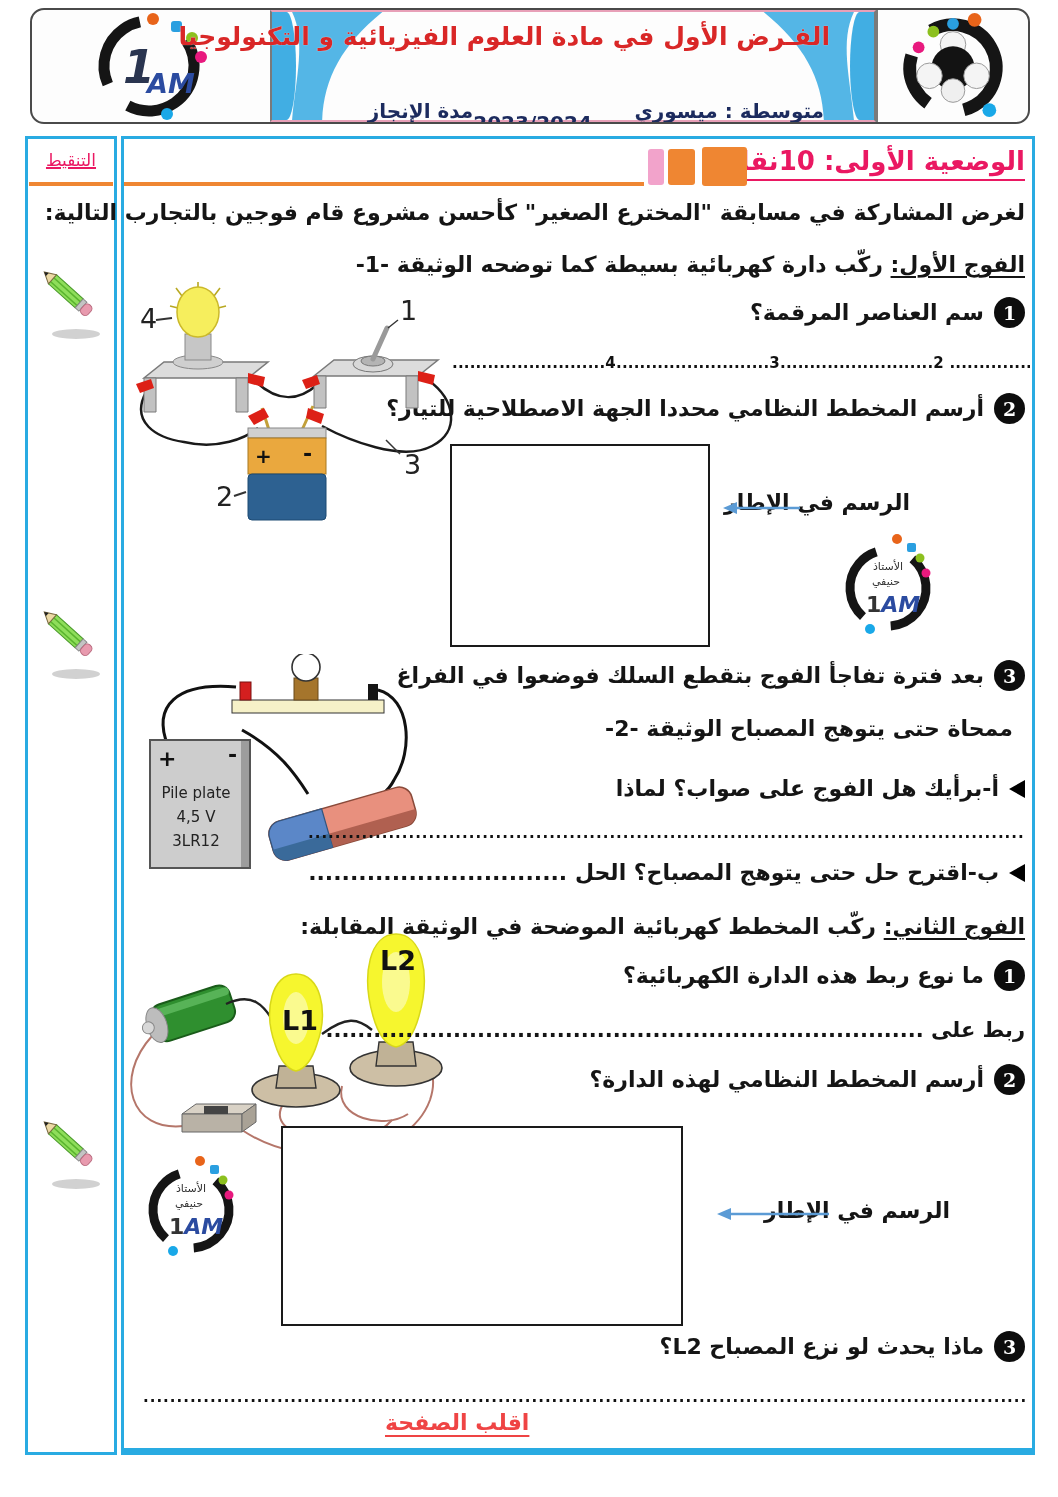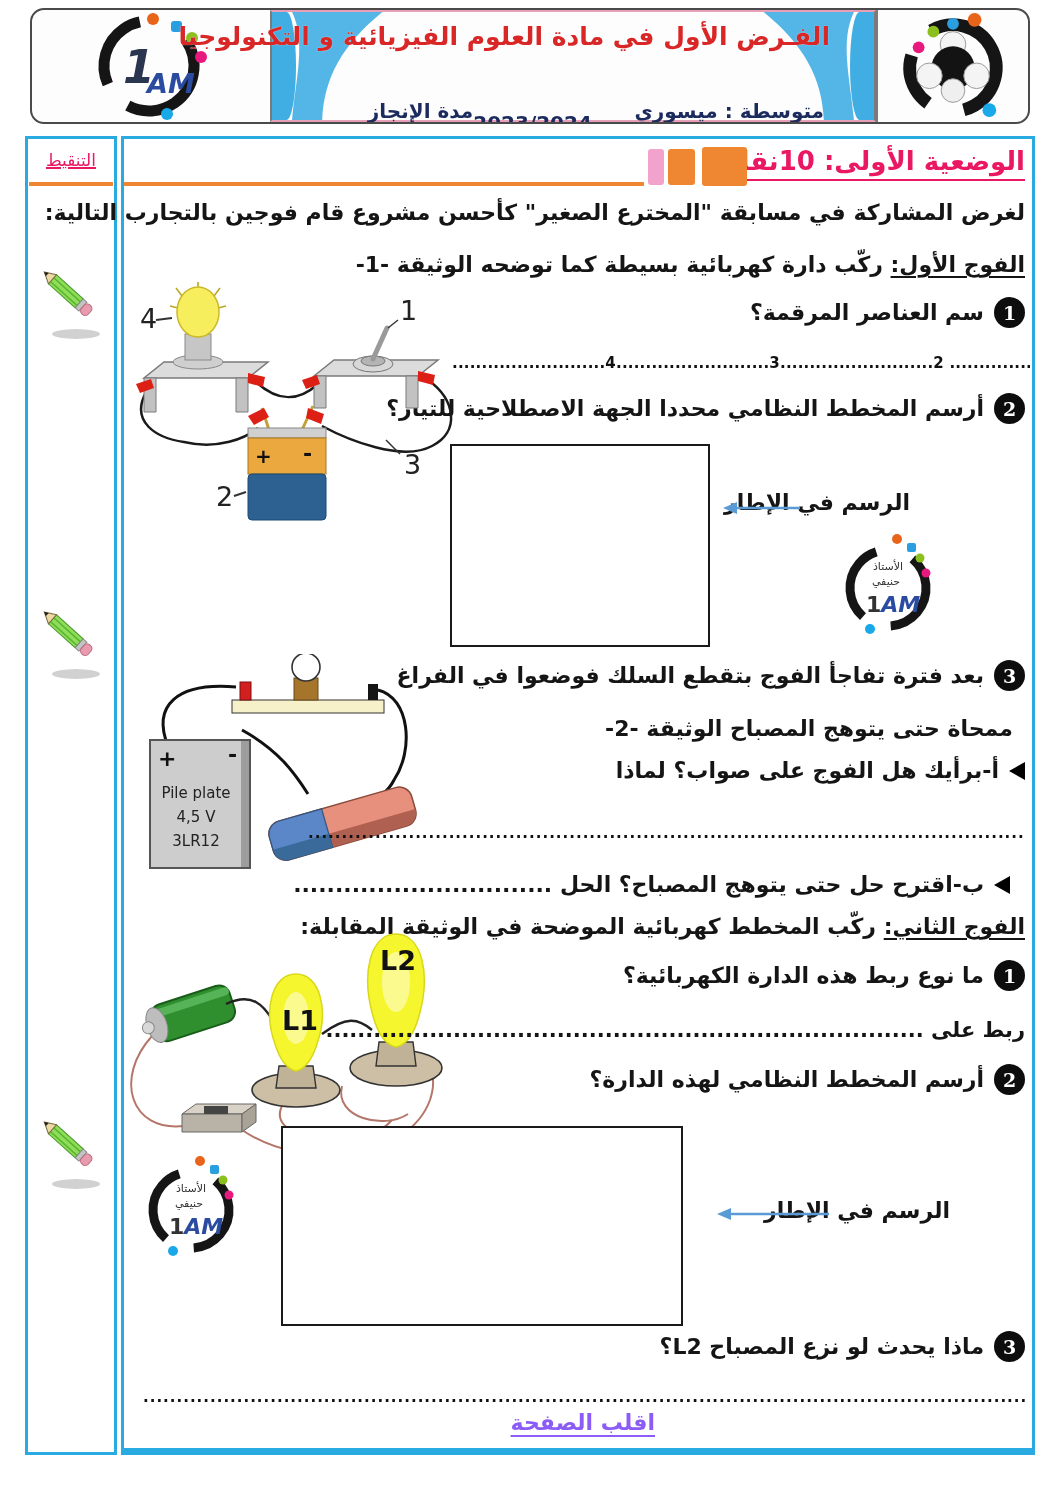--- a/index.html
+++ b/index.html
@@ -61,21 +61,21 @@
          border-bottom:9px solid transparent; border-right:16px solid #000; }
 
   .ansline { font-size:15px; font-weight:700; letter-spacing:0.2px; direction:ltr;
              white-space:nowrap; overflow:hidden; color:#111; }
   .dotline { font-size:15px; font-weight:700; letter-spacing:1px; white-space:nowrap;
              overflow:hidden; color:#111; }
 
   .drawbox { border:2.5px solid #1a1a1a; background:#fff; }
   .frame-label { font-size:22px; font-weight:700; color:#151515; direction:rtl; white-space:nowrap; }
 
-  .footer { font-size:22px; font-weight:700; color:#8b5cf6; text-align:right;
+  .footer { font-size:22px; font-weight:700; color:#ef4444; text-align:left;
             text-decoration:underline; text-decoration-thickness:1.5px; text-underline-offset:5px; }
 </style>
 </head>
 <body>
 
 <div class="abs header">
   <div class="hpanel hlogo-l">
     <svg width="160" height="110" viewBox="0 0 160 110">
       <circle cx="78" cy="55" r="45" fill="none" stroke="#151515" stroke-width="11" stroke-dasharray="120 30 80 53" transform="rotate(-35 78 55)"></circle>
       <circle cx="82" cy="8" r="6" fill="#e8641a"></circle>
@@ -282,27 +282,27 @@
   <text x="50" y="192" font-size="15" text-anchor="middle" fill="#222">3LR12</text>
 
   <g transform="rotate(-16 195 168)">
     <rect x="122" y="150" width="148" height="40" rx="13" fill="#e8907e" stroke="#8a4a3a" stroke-width="1.5"></rect>
     <path d="M122,176 L270,176 L270,177 C270,184 264,190 256,190 L135,190 C128,190 122,184 122,177 Z" fill="#b06050"></path>
     <path d="M135,150 C128,150 122,156 122,163 L122,177 C122,184 128,190 135,190 L180,190 L180,150 Z" fill="#5b87c8" stroke="#33557e" stroke-width="1.2"></path>
     <path d="M122,176 L180,176 L180,190 L135,190 C128,190 122,184 122,177 Z" fill="#3a6a9a"></path>
   </g>
 </svg>
 
-<div class="abs q-row" style="right:33px; top:758px;">
+<div class="abs q-row" style="right:33px; top:776px;">
   <span class="tri"></span>
   <span>أ-برأيك هل الفوج على صواب؟ لماذا</span>
 </div>
 <div class="abs dotline" style="left:308px; top:824px; width:716px;">......................................................................................................................................................</div>
 
-<div class="abs q-row" style="right:48px; top:860px;margin-top:12px;">
+<div class="abs q-row" style="right:33px; top:860px;">
   <span class="tri"></span>
   <span>ب-اقترح حل حتى يتوهج المصباح؟ الحل ...............................</span>
 </div>
 
 <div class="abs para" style="right:33px; top:914px;">
   <span class="gname">الفوج الثاني:</span>
   <span>ركّب المخطط كهربائية الموضحة في الوثيقة المقابلة:</span>
 </div>
 
 <svg class="abs" style="left:124px; top:918px;" width="340" height="262" viewBox="0 0 340 262">

